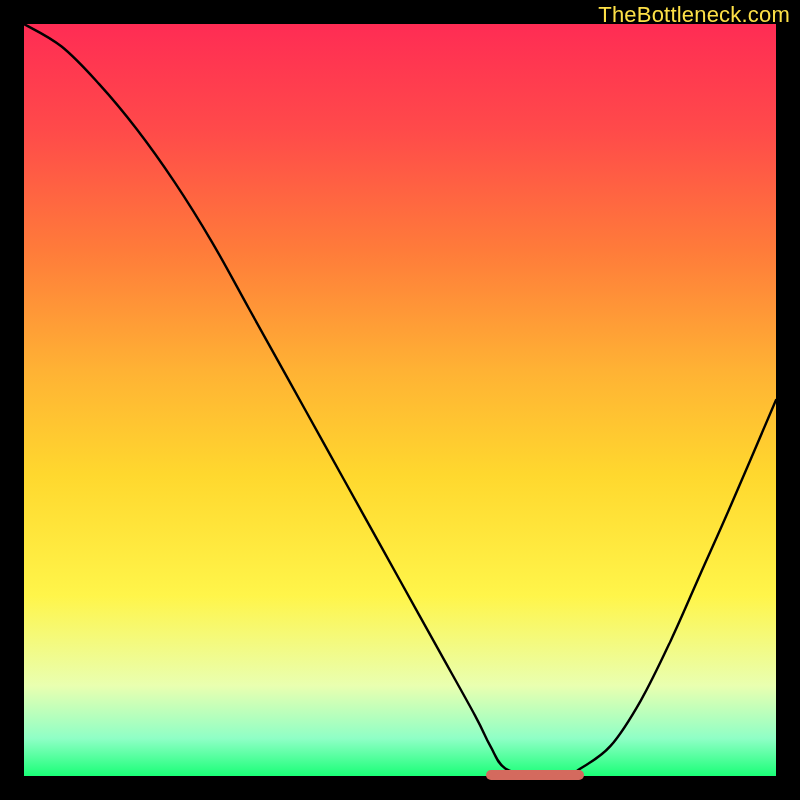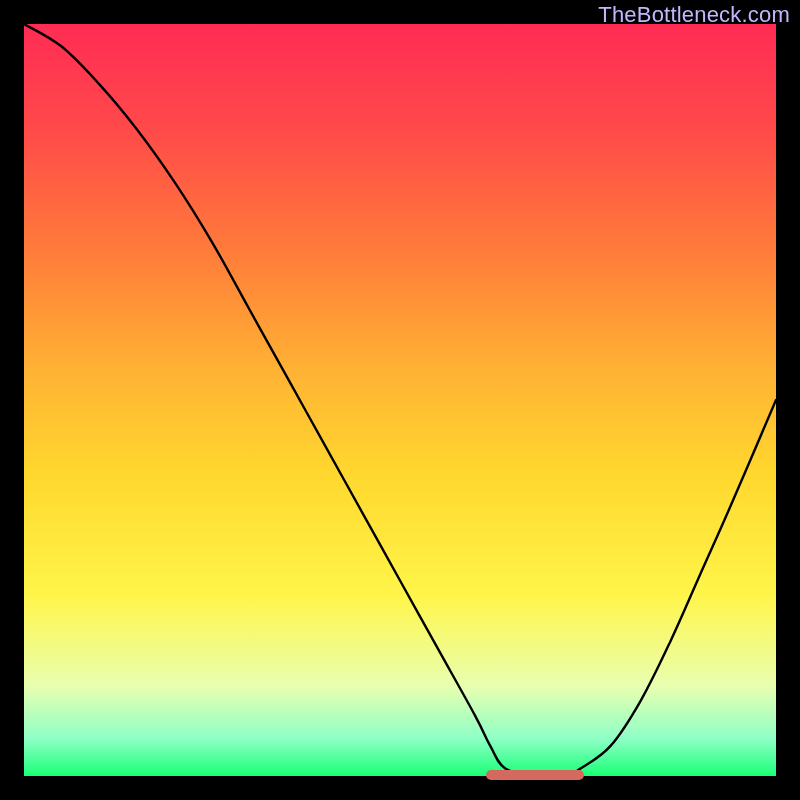--- a/index.html
+++ b/index.html
@@ -25,21 +25,21 @@
       #ffd82e 60%,
       #fff54a 76%,
       #e9ffb0 88%,
       #8fffc6 95%,
       #1aff77 100%);
   }
   .watermark {
     position: absolute;
     top: 2px;
     right: 10px;
-    color: #c4b5fd;
+    color: #fde047;
     font-size: 22px;
     letter-spacing: 0.2px;
     font-weight: 500;
     z-index: 10;
   }
   svg.curve {
     position: absolute;
     left: 24px;
     top: 24px;
     width: 752px;

